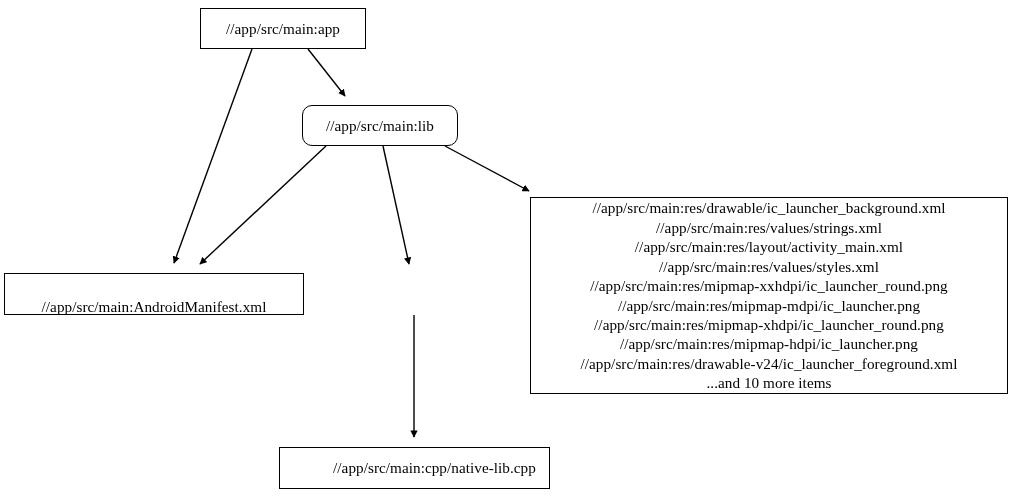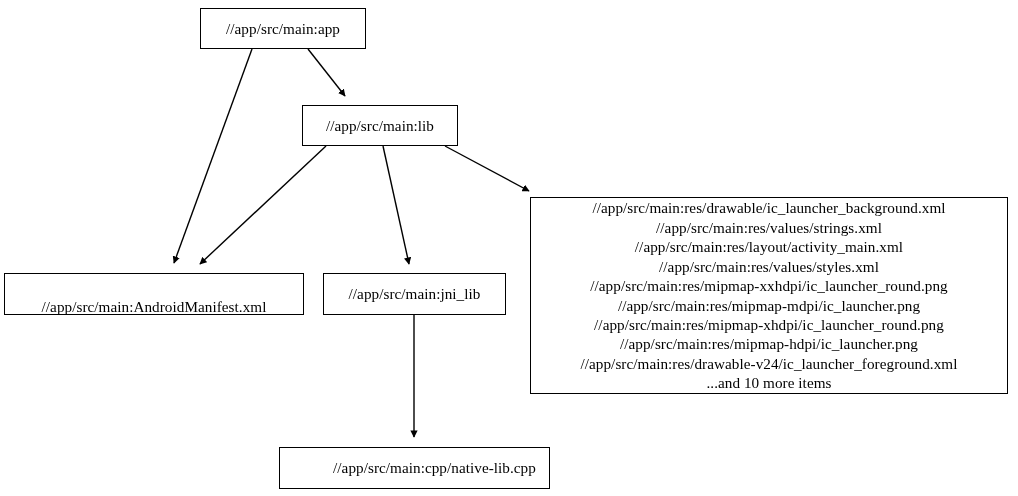--- a/index.html
+++ b/index.html
@@ -41,21 +41,21 @@
   .node-label {
     font-size: 15.2px;
     white-space: pre;
     letter-spacing: 0.05px;
   }
   .node-label.multiline {
     line-height: 19.4px;
   }
   
   #node-app        { left: 200px; top: 8px;   width: 166px; height: 41px; }
-  #node-lib        { left: 302px; top: 105px; width: 156px; height: 41px; }
+  #node-lib        { left: 302px; top: 105px; width: 156px; height: 41px; border-radius: 10px; }
   #node-manifest   { left: 4px;   top: 273px; width: 300px; height: 42px; align-items: flex-end; }
   #node-jni        { left: 323px; top: 273px; width: 183px; height: 42px; }
   #node-resources  { left: 530px; top: 197px; width: 478px; height: 197px; }
   #node-nativelib  { left: 279px; top: 447px; width: 271px; height: 42px; padding-left: 40px; }
 </style>
 </head>
 <body>
 
 <div id="graph">
 
@@ -96,23 +96,20 @@
   </div>
 
   <div class="node" id="node-lib">
     <span class="node-label">//app/src/main:lib</span>
   </div>
 
   <div class="node" id="node-manifest">
     <span class="node-label">//app/src/main:AndroidManifest.xml</span>
   </div>
 
-  <div class="node" id="node-jni">
-    <span class="node-label">//app/src/main:jni_lib</span>
-  </div>
 
   <div class="node" id="node-resources">
     <span class="node-label multiline">//app/src/main:res/drawable/ic_launcher_background.xml
 //app/src/main:res/values/strings.xml
 //app/src/main:res/layout/activity_main.xml
 //app/src/main:res/values/styles.xml
 //app/src/main:res/mipmap-xxhdpi/ic_launcher_round.png
 //app/src/main:res/mipmap-mdpi/ic_launcher.png
 //app/src/main:res/mipmap-xhdpi/ic_launcher_round.png
 //app/src/main:res/mipmap-hdpi/ic_launcher.png

